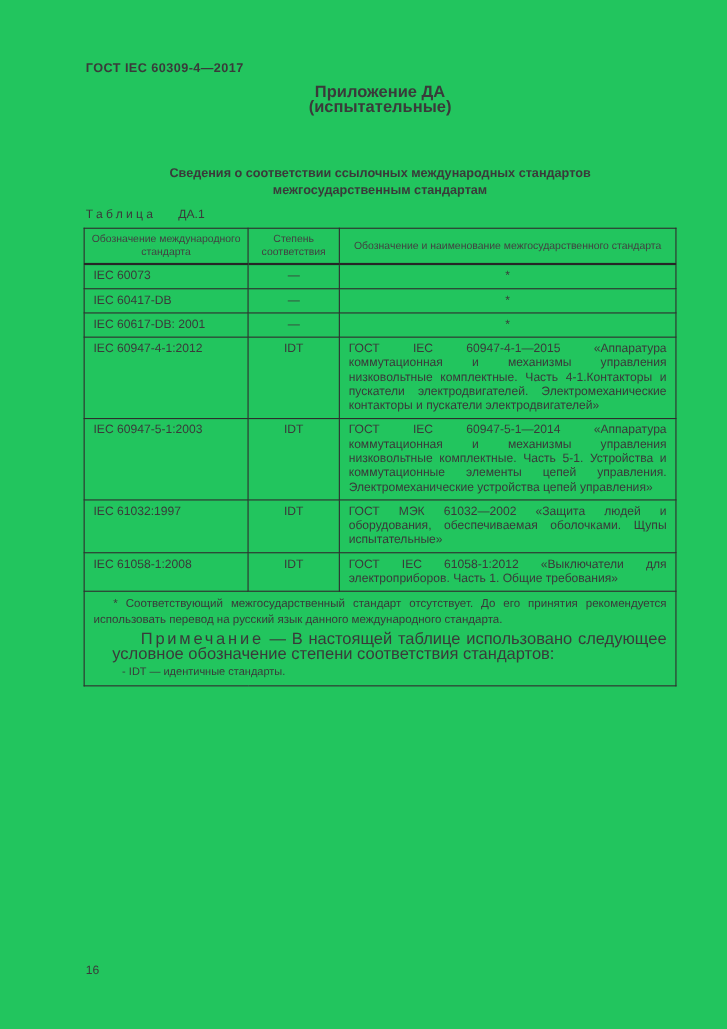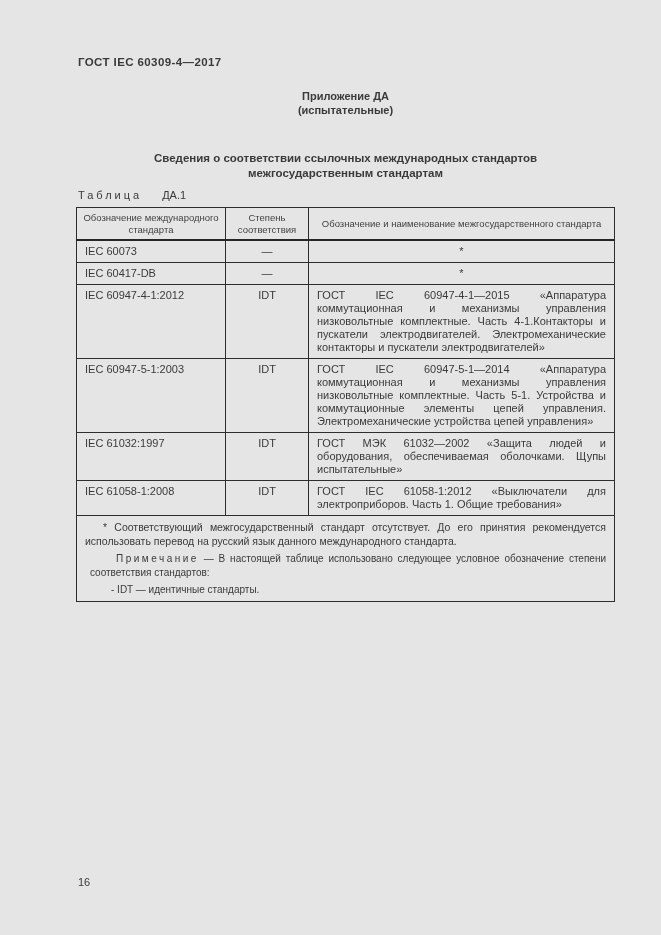--- a/index.html
+++ b/index.html
@@ -1,20 +1,20 @@
 <!DOCTYPE html>
 <html><head>
 <meta charset="utf-8">
 <style>
   html, body { margin: 0; padding: 0; background: #ffffff; }
   .page {
     position: relative;
     width: 661px;
     height: 935px;
-    background: #e5e5e5;
+    background: #22c55e;
     font-family: "Liberation Sans", sans-serif;
     color: #3a3a3a;
     overflow: hidden;
   }
   .content {
     position: absolute;
     left: 76px;
     top: 0;
     width: 539px;
   }
@@ -22,25 +22,25 @@
     position: absolute;
     top: 56px;
     left: 2px;
     font-size: 11.5px;
     font-weight: bold;
     letter-spacing: 0.4px;
     white-space: nowrap;
   }
   .annex {
     position: absolute;
-    top: 89px;
+    top: 77px;
     width: 100%;
     text-align: center;
     font-weight: bold;
-    font-size: 11px;
+    font-size: 15px;
     line-height: 14px;
   }
   .title {
     position: absolute;
     top: 151px;
     width: 100%;
     text-align: center;
     font-weight: bold;
     font-size: 11.5px;
     line-height: 14.5px;
@@ -87,24 +87,24 @@
   td.c-gost.center { text-align: center; }
   td.note-cell { padding: 6px 8px 9px 8px; }
   .footnote {
     margin: 0;
     text-indent: 18px;
     text-align: justify;
     font-size: 10.5px;
     line-height: 14px;
   }
   .note {
-    margin: 4px 0 0 5px;
+    margin: 4px 0 0 17px;
     text-indent: 26px;
     text-align: justify;
-    font-size: 10px;
+    font-size: 15px;
     line-height: 14px;
   }
   .note-item {
     margin: 3px 0 0 0;
     text-indent: 26px;
     font-size: 10px;
     line-height: 14px;
   }
   .page-number {
     position: absolute;
@@ -144,20 +144,25 @@
         </tr>
       </thead>
       <tbody>
         <tr>
           <td class="c-std">IEC 60073</td>
           <td class="c-deg">—</td>
           <td class="c-gost center">*</td>
         </tr>
         <tr>
           <td class="c-std">IEC 60417-DB</td>
+          <td class="c-deg">—</td>
+          <td class="c-gost center">*</td>
+        </tr>
+        <tr>
+          <td class="c-std">IEC 60617-DB: 2001</td>
           <td class="c-deg">—</td>
           <td class="c-gost center">*</td>
         </tr>
         <tr>
           <td class="c-std">IEC 60947-4-1:2012</td>
           <td class="c-deg">IDT</td>
           <td class="c-gost">ГОСТ IEC 60947-4-1—2015 «Аппаратура коммутационная и механизмы управления низковольтные комплектные. Часть 4-1.Контакторы и пускатели электродвигателей. Электромеханические контакторы и пускатели электродвигателей»</td>
         </tr>
         <tr>
           <td class="c-std">IEC 60947-5-1:2003</td>

